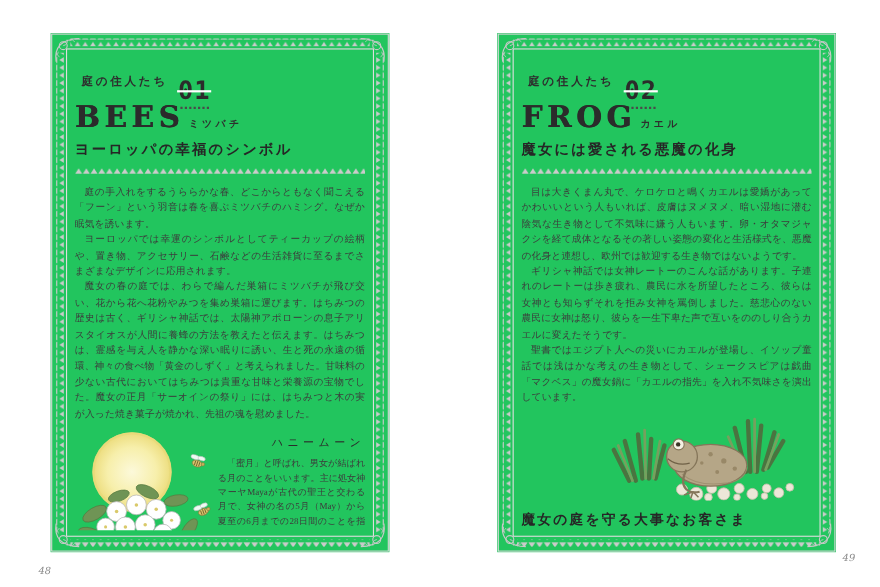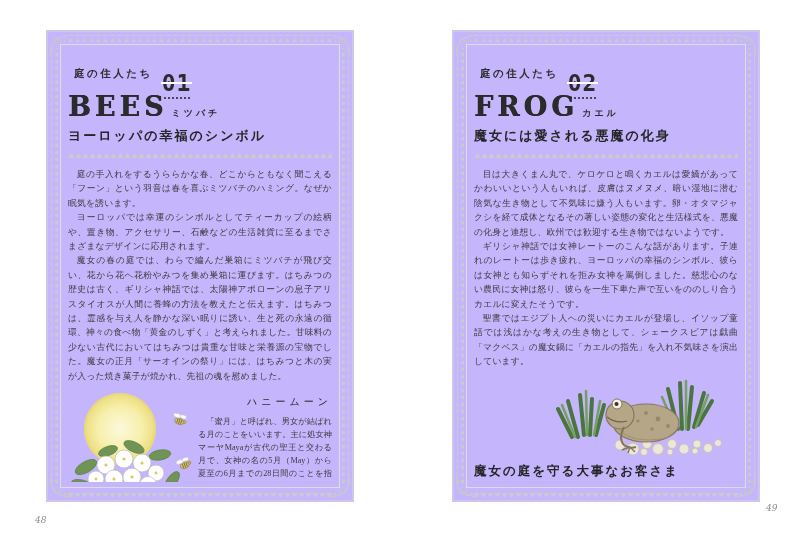--- a/index.html
+++ b/index.html
@@ -1,21 +1,21 @@
 <!DOCTYPE html>
 <html><head>
 <meta charset="utf-8">
 <style>
   html,body{margin:0;padding:0;}
   body{
     width:800px;height:534px;position:relative;background:#ffffff;
     font-family:"Liberation Serif","DejaVu Serif",serif;color:#3a3a3a;
     overflow:hidden;
   }
-  .page{position:absolute;top:30px;width:308px;height:472px;background:#c4b5fd;}
+  .page{position:absolute;top:30px;width:308px;height:472px;background:#22c55e;}
   .page-left{left:46px;}
   .page-right{left:452px;}
   .frame{position:absolute;left:0;top:0;}
   .content{position:absolute;left:22px;right:22px;top:24px;bottom:20px;overflow:hidden;}
 
   .issue-row{display:flex;align-items:flex-start;gap:9px;margin:4px 0 0 6px;height:34px;}
   .series-label{font-size:10.5px;letter-spacing:2.5px;font-weight:600;padding-top:9px;color:#2e2e2e;white-space:nowrap;}
   .num-block{display:flex;flex-direction:column;align-items:center;margin-top:12px;}
   .issue-number{
     font-family:"DejaVu Sans Mono","DejaVu Sans",monospace;
@@ -212,21 +212,21 @@
     <div class="title-row">
       <span class="title-en">FROG</span>
       <span class="title-ja">カエル</span>
     </div>
     <div class="section-heading">魔女には愛される悪魔の化身</div>
     <svg class="sep" width="264" height="7">
         <rect width="264" height="7" fill="url(#triUp)"></rect>
       </svg>
     <div class="body-text">
       <p>目は大きくまん丸で、ケロケロと鳴くカエルは愛嬌があってかわいいという人もいれば、皮膚はヌメヌメ、暗い湿地に潜む陰気な生き物として不気味に嫌う人もいます。卵・オタマジャクシを経て成体となるその著しい姿態の変化と生活様式を、悪魔の化身と連想し、欧州では歓迎する生き物ではないようです。</p>
-      <p>ギリシャ神話では女神レートーのこんな話があります。子連れのレートーは歩き疲れ、ヨーロッパの幸福のシンボル、彼らは女神とも知らずそれを拒み女神を罵倒しました。慈悲心のない農民に女神は怒り、彼らを一生下卑た声で互いをののしり合うカエルに変えたそうです。</p>
+      <p>ギリシャ神話では女神レートーのこんな話があります。子連れのレートーは歩き疲れ、農民に水を所望したところ、彼らは女神とも知らずそれを拒み女神を罵倒しました。慈悲心のない農民に女神は怒り、彼らを一生下卑た声で互いをののしり合うカエルに変えたそうです。</p>
       <p>聖書ではエジプト人への災いにカエルが登場し、イソップ童話では浅はかな考えの生き物として、シェークスピアは戯曲「マクベス」の魔女鍋に「カエルの指先」を入れ不気味さを演出しています。</p>
     </div>
     <div class="frog-illus-wrap">
       <svg width="180" height="84" viewBox="0 0 180 84">
         <g fill="#ece7d8" stroke="#c6c0ab" stroke-width=".8">
           <circle cx="70" cy="74" r="5"></circle>
             <circle cx="83" cy="78" r="6"></circle>
             <circle cx="97" cy="73" r="4.5"></circle>
           <circle cx="108" cy="78" r="5.5"></circle>
             <circle cx="122" cy="73" r="4.5"></circle>

